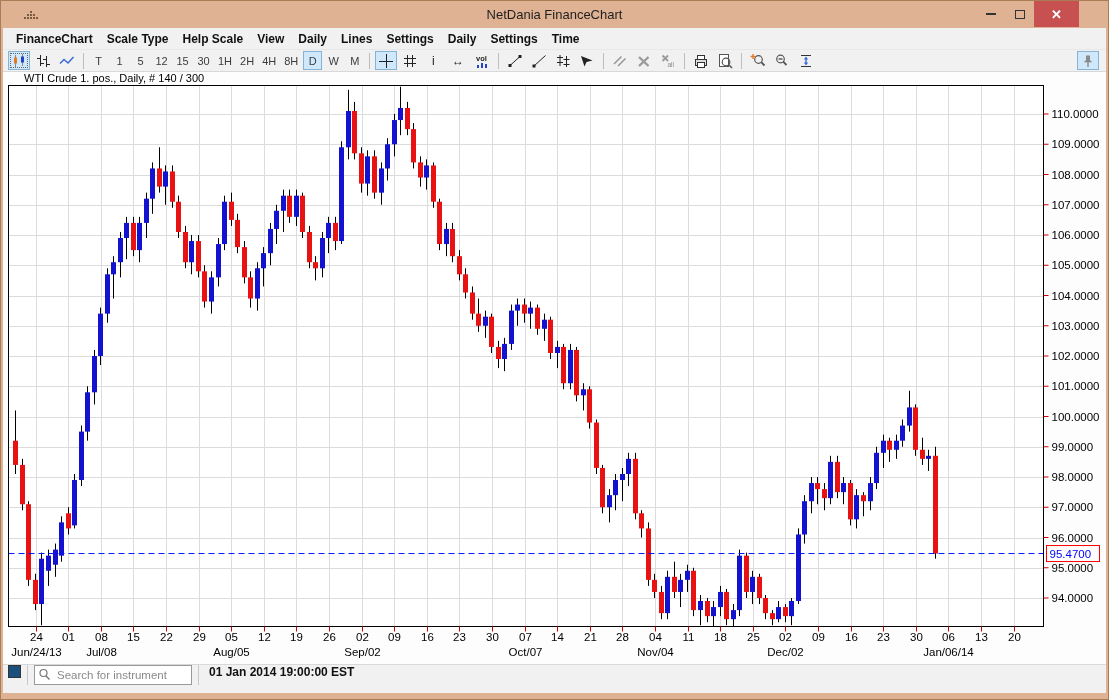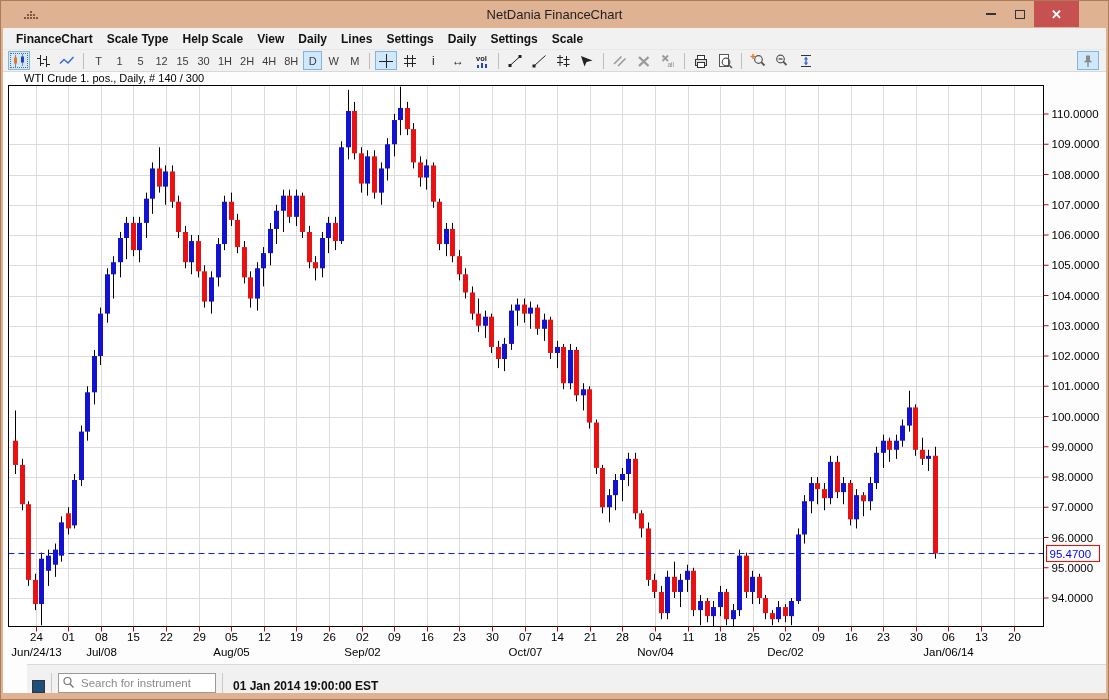--- a/index.html
+++ b/index.html
@@ -23,21 +23,21 @@
   .tbtn.sel{background:#cfe8fb;border-color:#84b3d6;}
   .tbtn.focus{outline:1px dotted #666;outline-offset:-3px;}
   .tlabel{font-size:11px;color:#3c3c3c;}
   .tsep{width:1px;height:16px;background:#bdbdbd;margin:0 4px;}
   .pinwrap{margin-left:auto;margin-right:2px;}
   
   .chartpanel{position:relative;height:592px;background:#84cc16;}
   .instlabel{position:absolute;left:21px;top:0px;font-size:11px;color:#000;z-index:2;white-space:nowrap;}
   svg text{font-family:"Liberation Sans",sans-serif;}
   
-  .statusbar{height:29px;background:#f1f1f1;border-top:1px solid #d8d8d8;display:flex;align-items:flex-end;padding:0 5px;gap:6px;margin-left:24px;}
+  .statusbar{height:29px;background:#f1f1f1;border-top:1px solid #d8d8d8;display:flex;align-items:flex-start;padding:0 5px;gap:6px;}
   .conn-sq{width:13px;height:13px;background:#1d4f7c;border:1px solid #333;}
   .ssep{width:1px;height:20px;background:#c9c9c9;}
   .searchbox{position:relative;width:158px;height:20px;}
   .searchbox input{width:100%;height:100%;border:1px solid #999;background:#fff;font-family:"Liberation Sans",sans-serif;font-size:11.5px;color:#333;padding:0 4px 0 22px;outline:none;}
   .searchbox input::placeholder{color:#8a8a8a;}
   .searchbox .mag{position:absolute;left:4px;top:3px;}
   .timestamp{font-size:12px;font-weight:bold;color:#111;padding-left:4px;white-space:nowrap;}
 </style>
 </head>
 <body>
@@ -77,21 +77,21 @@
     <div class="menubar" id="menubar">
         <span class="menu-item">FinanceChart</span>
         <span class="menu-item">Scale Type</span>
         <span class="menu-item">Help Scale</span>
         <span class="menu-item">View</span>
         <span class="menu-item">Daily</span>
         <span class="menu-item">Lines</span>
         <span class="menu-item">Settings</span>
         <span class="menu-item">Daily</span>
         <span class="menu-item">Settings</span>
-        <span class="menu-item">Scale</span>
+        <span class="menu-item">Time</span>
       </div>
     <div class="toolbar" id="toolbar">
         <span class="tbtn sel focus" style="background: rgb(207, 232, 251); border-color: rgb(132, 179, 214);">
           <span style="display: flex;">
             <svg width="16" height="16">
               <line x1="4.5" y1="2" x2="4.5" y2="14" stroke="#888"></line>
               <rect x="3" y="4.5" width="3" height="6" fill="#e87820"></rect>
               <line x1="11.5" y1="1" x2="11.5" y2="13" stroke="#888"></line>
               <rect x="10" y="3.5" width="3" height="6" fill="#2244cc"></rect>
             </svg>

